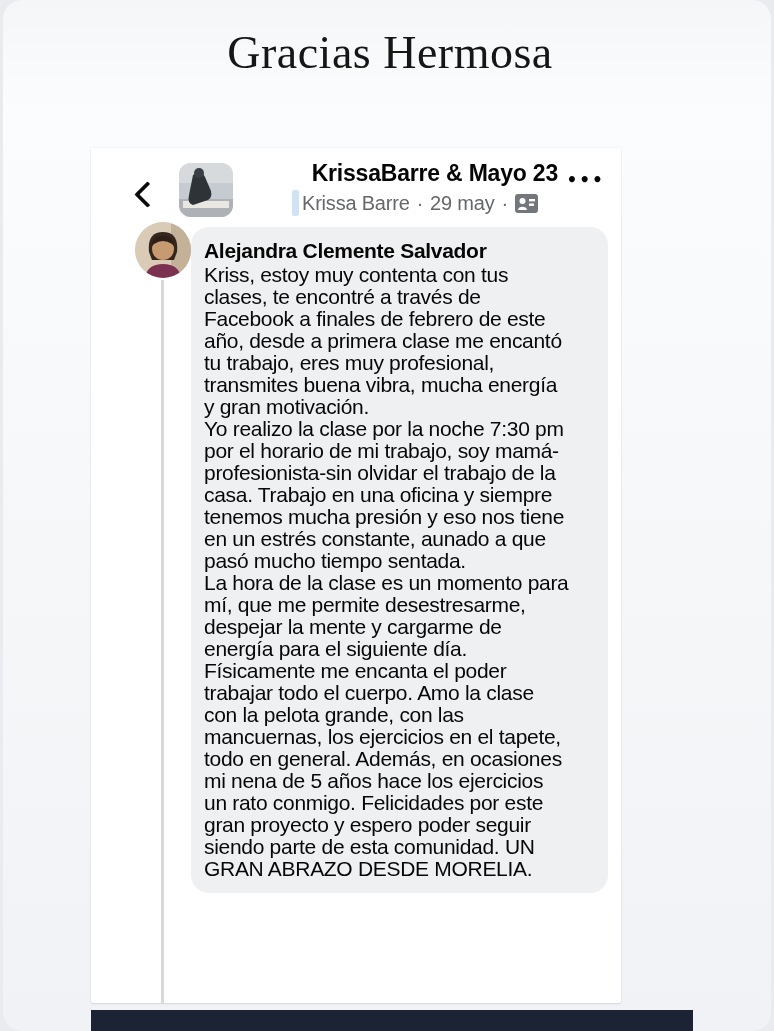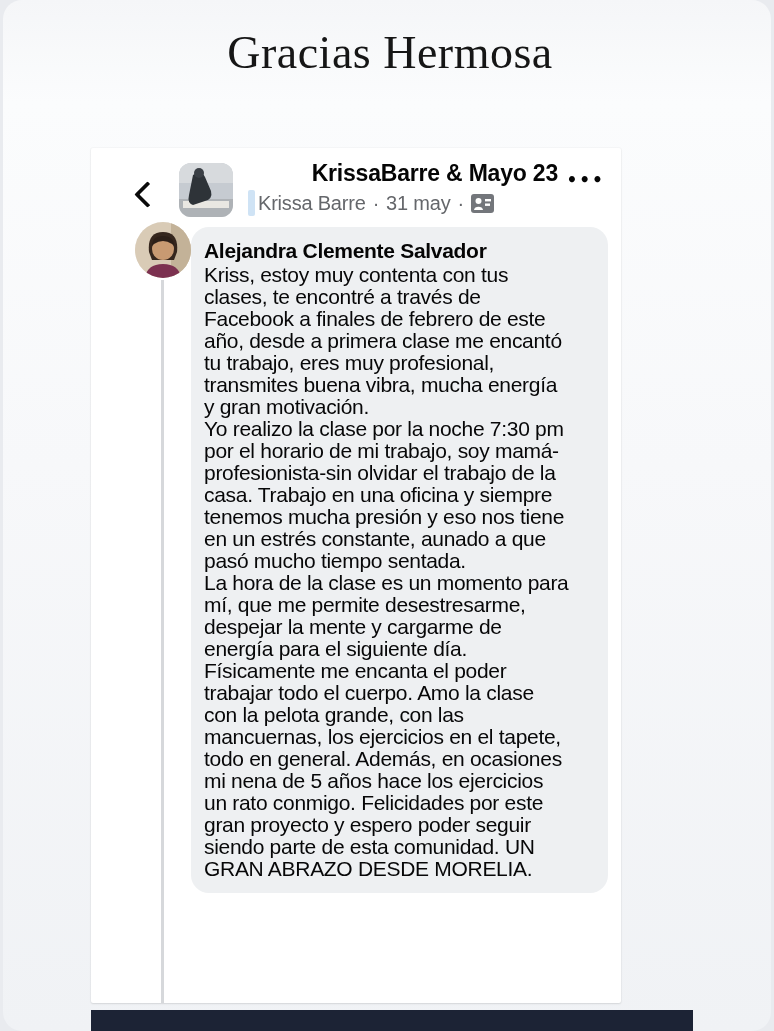--- a/index.html
+++ b/index.html
@@ -33,21 +33,21 @@
     border-left:4px solid #0a0a0a;border-bottom:4px solid #0a0a0a;
     transform:rotate(45deg);border-radius:2px;cursor:pointer;
   }
   .gavatar{
     position:absolute;left:88px;top:15px;width:54px;height:54px;border-radius:12px;
     overflow:hidden;cursor:pointer;
   }
   .gavatar svg{display:block;}
   .htext{position:absolute;left:157px;top:12px;width:310px;text-align:right;}
   .gname{font-size:23px;font-weight:700;color:#050505;letter-spacing:-.2px;line-height:27px;cursor:pointer;}
-  .subrow{margin-top:3px;display:flex;align-items:center;font-size:20px;color:#65676b;letter-spacing:-.2px;}
+  .subrow{margin-top:3px;display:flex;align-items:center;font-size:20px;color:#65676b;letter-spacing:-.2px;margin-left:44px;}
   .selmark{width:7px;height:26px;background:#cfe3f5;border-radius:2px;margin-right:3px;}
   .subrow .sep{margin:0 7px;color:#65676b;}
   .aud-icon{width:23px;height:19px;display:inline-block;}
   .more-btn{
     position:absolute;right:16px;top:22px;color:#050505;font-size:17px;font-weight:700;
     letter-spacing:2px;cursor:pointer;line-height:20px;font-family:"DejaVu Sans",sans-serif;
   }
   
   .thread-line{position:absolute;left:70px;top:132px;width:3px;height:723px;background:#d6d8db;}
   .cavatar{
@@ -91,21 +91,21 @@
       </svg>
 
     </div>
 
     <div class="htext">
       <div class="gname">KrissaBarre &amp; Mayo 23</div>
       <div class="subrow">
         <span class="selmark"></span>
         <span>Krissa Barre</span>
         <span class="sep">·</span>
-        <span>31 may</span>
+        <span>29 may</span>
         <span class="sep">·</span>
         <span class="aud-icon">
           <svg width="23" height="19" viewBox="0 0 23 19">
             <rect width="23" height="19" rx="3" fill="#73767b"></rect>
             <circle cx="7.5" cy="7" r="3" fill="#ffffff"></circle>
             <path d="M3 16 c0 -4.5 9 -4.5 9 0 z" fill="#ffffff"></path>
             <rect x="14" y="5" width="6" height="2.4" fill="#ffffff"></rect>
             <rect x="14" y="9.5" width="5" height="2.4" fill="#ffffff"></rect>
           </svg>
         </span>

